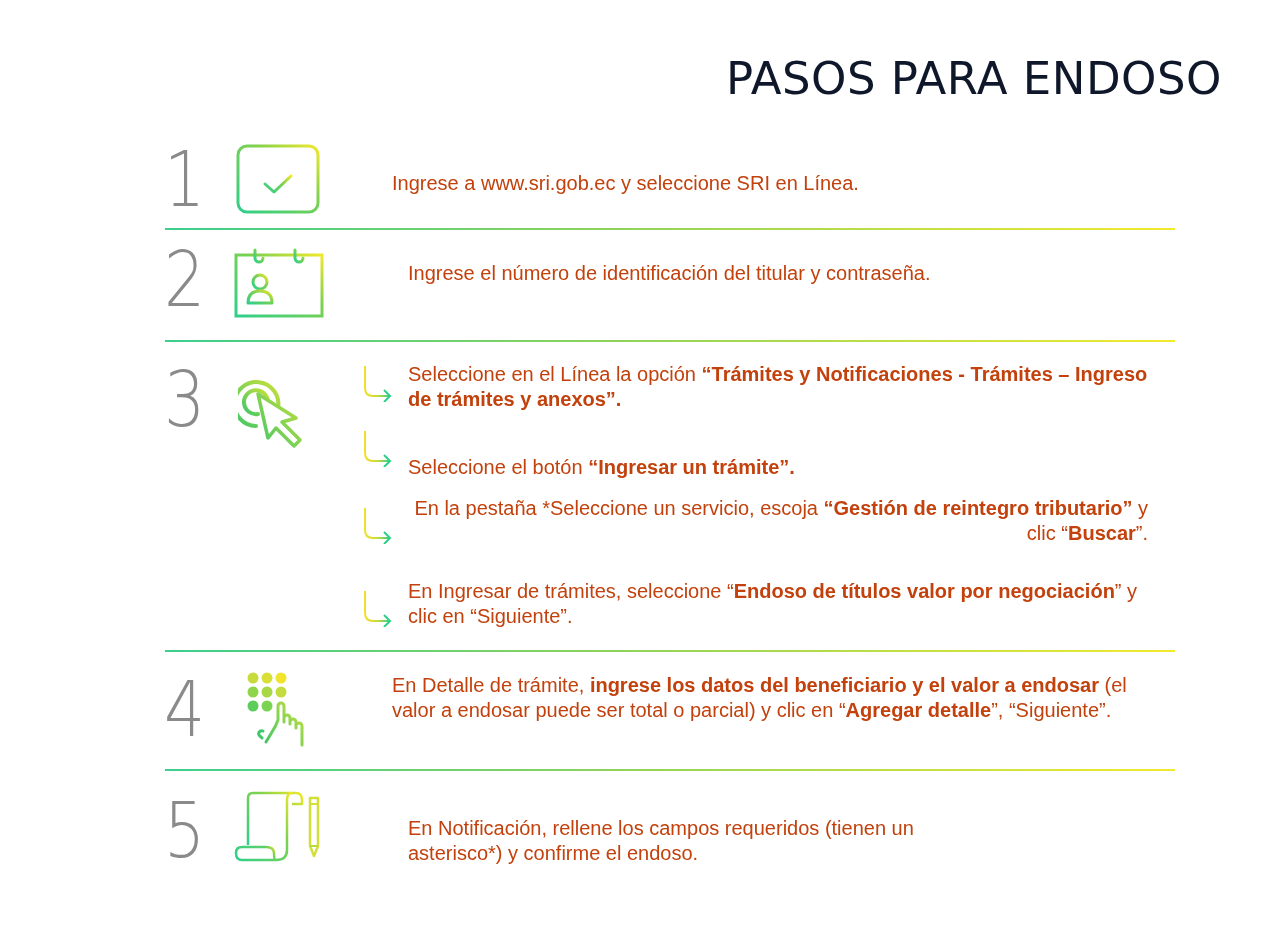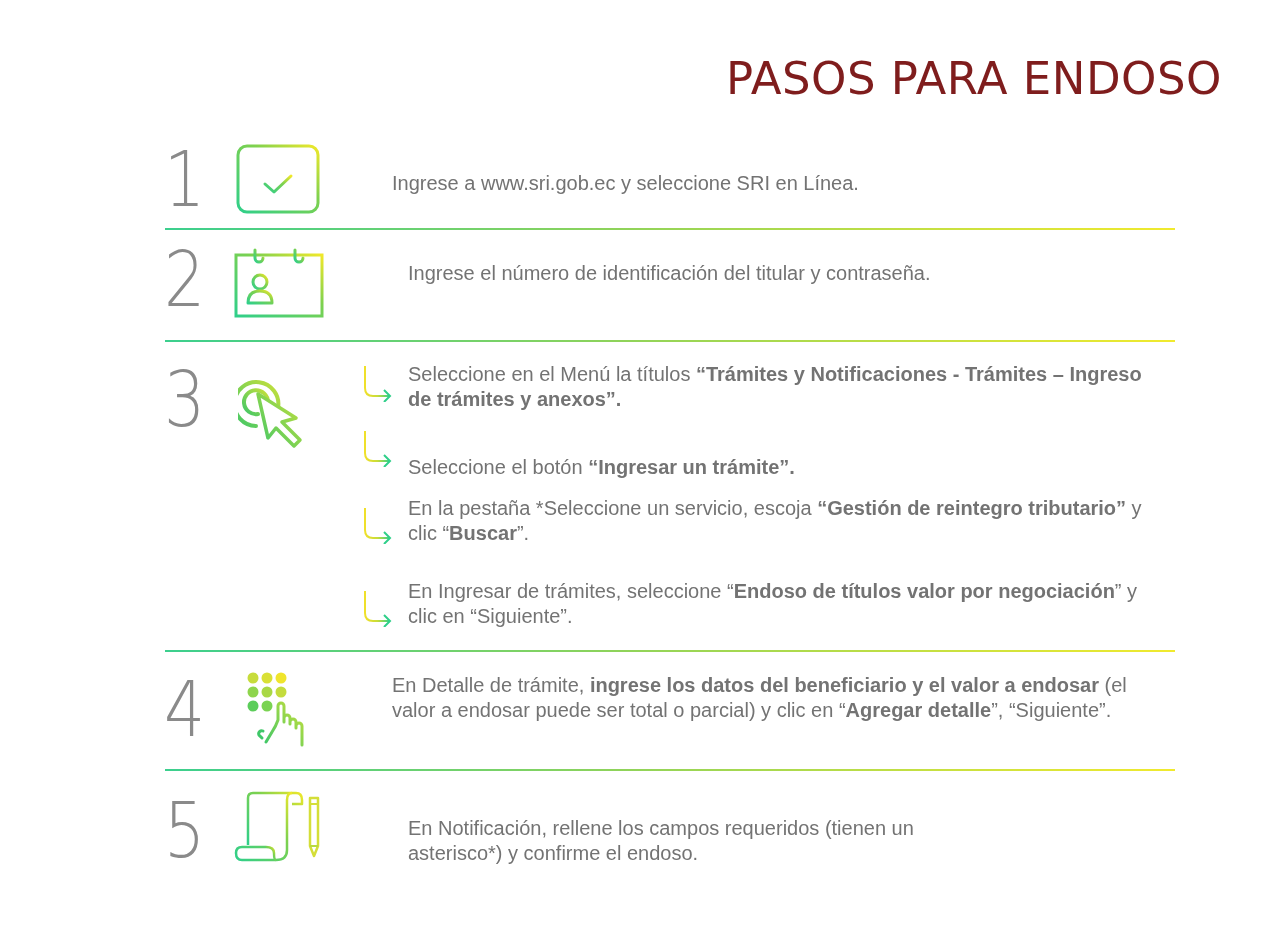--- a/index.html
+++ b/index.html
@@ -1,26 +1,26 @@
 <!DOCTYPE html>
 <html><head>
 <meta charset="utf-8">
 <style>
   html, body { margin:0; padding:0; background:#ffffff; }
   body { width:1280px; height:942px; position:relative; overflow:hidden;
          font-family:"Liberation Sans", "DejaVu Sans", sans-serif; color:#111; }
   .title { position:absolute; right:58px; top:52px; font-size:45px; font-weight:400;
-           color:#7f1d1d; letter-spacing:0.5px; font-family:"DejaVu Sans", sans-serif;text-align:right; }
+           color:#0f172a; letter-spacing:0.5px; font-family:"DejaVu Sans", sans-serif;text-align:right; }
   .divider { position:absolute; left:165px; width:1010px; height:2px;
              background:linear-gradient(90deg, #3ccf8e 0%, #8fd35a 45%, #f1ea2e 100%); }
   .step-num { position:absolute; left:164px; font-size:76px; font-weight:300; color:#8a8a8a;
               font-family:"DejaVu Sans", sans-serif; line-height:1; letter-spacing:-2px; }
   .step-num span { display:inline-block; transform:scaleX(0.85); transform-origin:left; font-weight:200; }
   .icon { position:absolute; }
-  .text { position:absolute; font-size:20px; line-height:25px; color:#737373; }
+  .text { position:absolute; font-size:20px; line-height:25px; color:#c2410c; }
   .text b { font-weight:700; }
   .substep { position:absolute; left:360px; width:780px; }
   .arrow { position:absolute; left:0; top:0; width:34px; height:40px; }
   .substep .text { position:absolute; left:48px; width:740px; }
 </style>
 </head>
 <body>
 
 <svg width="0" height="0" style="position:absolute">
   <defs>
@@ -79,37 +79,37 @@
     <path d="M30 30 A 12 12 0 1 0 20 42" fill="none" stroke="url(#g3)" stroke-width="4" stroke-linecap="round"></path>
     <path d="M20 22 L58 46 L44 50 L62 68 L56 74 L38 56 L30 66 Z" fill="#fff" stroke="url(#g3)" stroke-width="3.5" stroke-linejoin="round"></path>
   </svg>
 </div>
 
 <div class="substep" style="top:362px;">
   <svg class="arrow" viewBox="0 0 34 40">
     <path d="M5 4 V26 Q5 34 13 34 H30" fill="none" stroke="url(#g2)" stroke-width="2"></path>
     <polyline points="24,28 30,34 24,40" fill="none" stroke="#2fcf8a" stroke-width="2"></polyline>
   </svg>
-  <div class="text" style="top:0;"><span>Seleccione en el Menú la títulos </span><b>“Trámites y Notificaciones - Trámites – Ingreso de trámites y anexos”.</b></div>
+  <div class="text" style="top:0;"><span>Seleccione en el Línea la opción </span><b>“Trámites y Notificaciones - Trámites – Ingreso de trámites y anexos”.</b></div>
 </div>
 
 <div class="substep" style="top:427px;">
   <svg class="arrow" viewBox="0 0 34 40">
     <path d="M5 4 V26 Q5 34 13 34 H30" fill="none" stroke="url(#g2)" stroke-width="2"></path>
     <polyline points="24,28 30,34 24,40" fill="none" stroke="#2fcf8a" stroke-width="2"></polyline>
   </svg>
   <div class="text" style="top:28px;"><span>Seleccione el botón </span><b>“Ingresar un trámite”.</b></div>
 </div>
 
 <div class="substep" style="top:496px;">
   <svg class="arrow" viewBox="0 0 34 40" style="top:8px;">
     <path d="M5 4 V26 Q5 34 13 34 H30" fill="none" stroke="url(#g2)" stroke-width="2"></path>
     <polyline points="24,28 30,34 24,40" fill="none" stroke="#2fcf8a" stroke-width="2"></polyline>
   </svg>
-  <div class="text" style="top:0;"><span>En la pestaña *Seleccione un servicio, escoja </span><b>“Gestión de reintegro tributario”</b><span> y clic “</span><b>Buscar</b><span>”.</span></div>
+  <div class="text" style="top:0;text-align:right;"><span>En la pestaña *Seleccione un servicio, escoja </span><b>“Gestión de reintegro tributario”</b><span> y clic “</span><b>Buscar</b><span>”.</span></div>
 </div>
 
 <div class="substep" style="top:579px;">
   <svg class="arrow" viewBox="0 0 34 40" style="top:8px;">
     <path d="M5 4 V26 Q5 34 13 34 H30" fill="none" stroke="url(#g2)" stroke-width="2"></path>
     <polyline points="24,28 30,34 24,40" fill="none" stroke="#2fcf8a" stroke-width="2"></polyline>
   </svg>
   <div class="text" style="top:0;"><span>En Ingresar de trámites, seleccione “</span><b>Endoso de títulos valor por negociación</b><span>” y clic en “Siguiente”.</span></div>
 </div>
 

